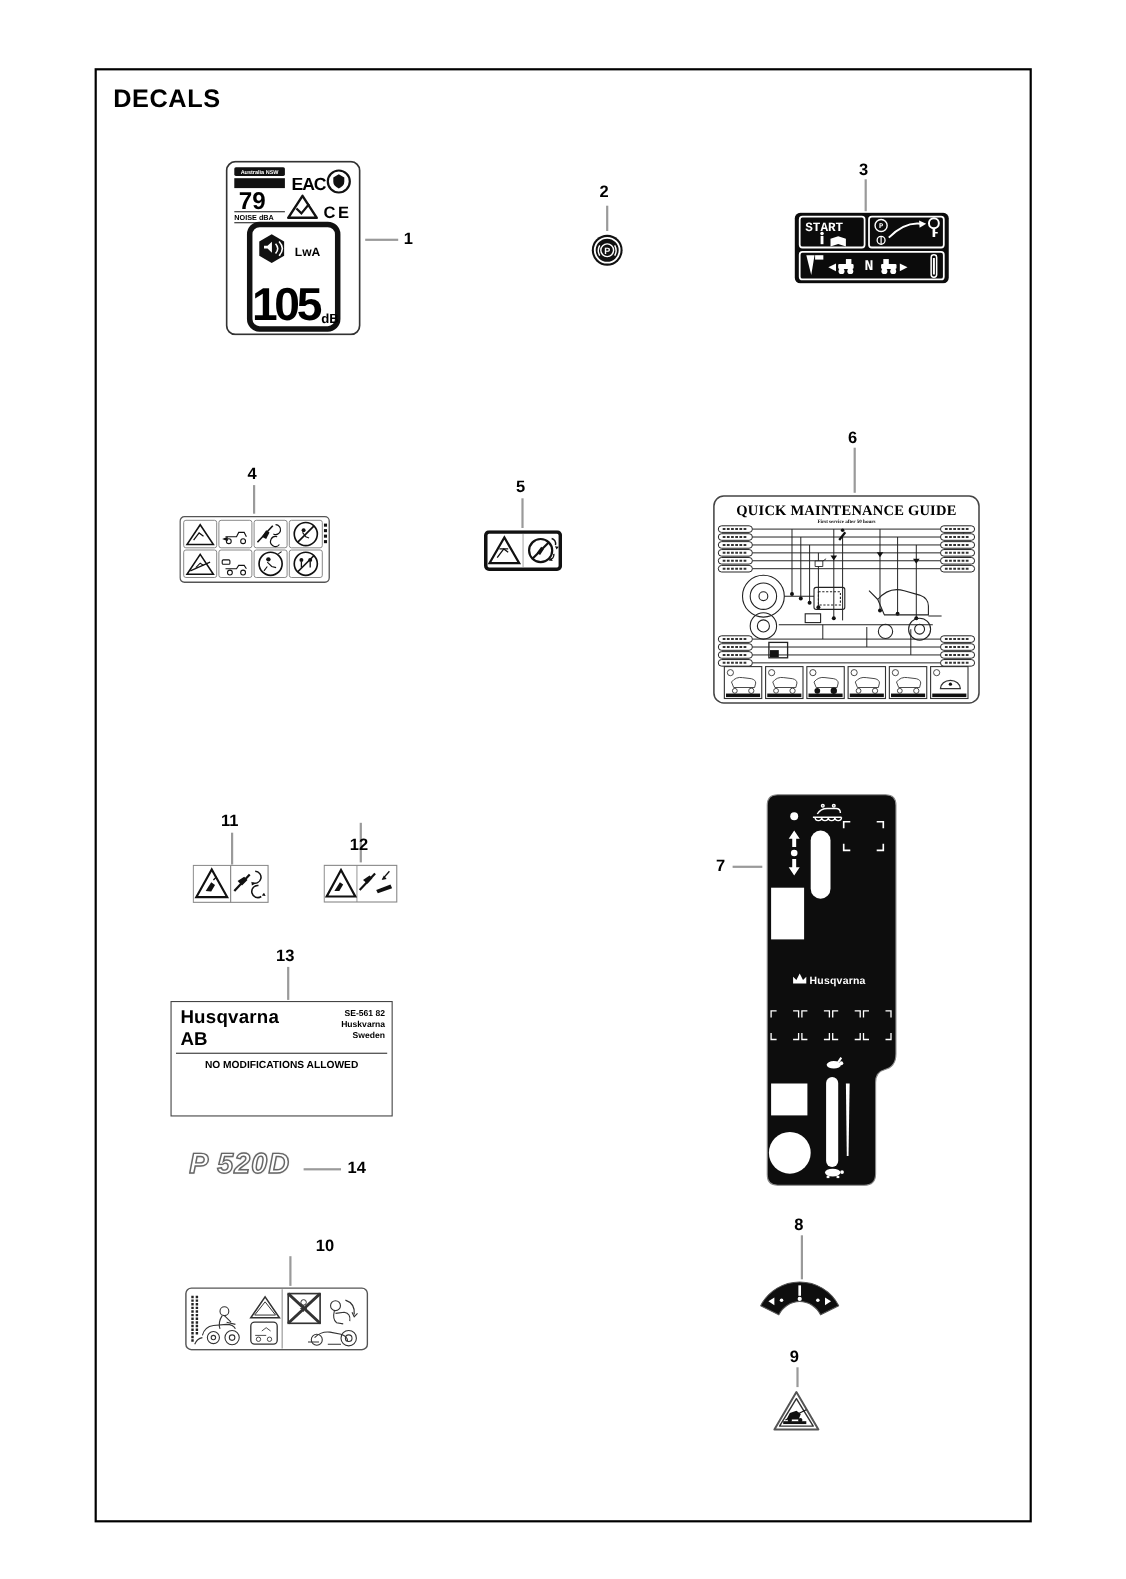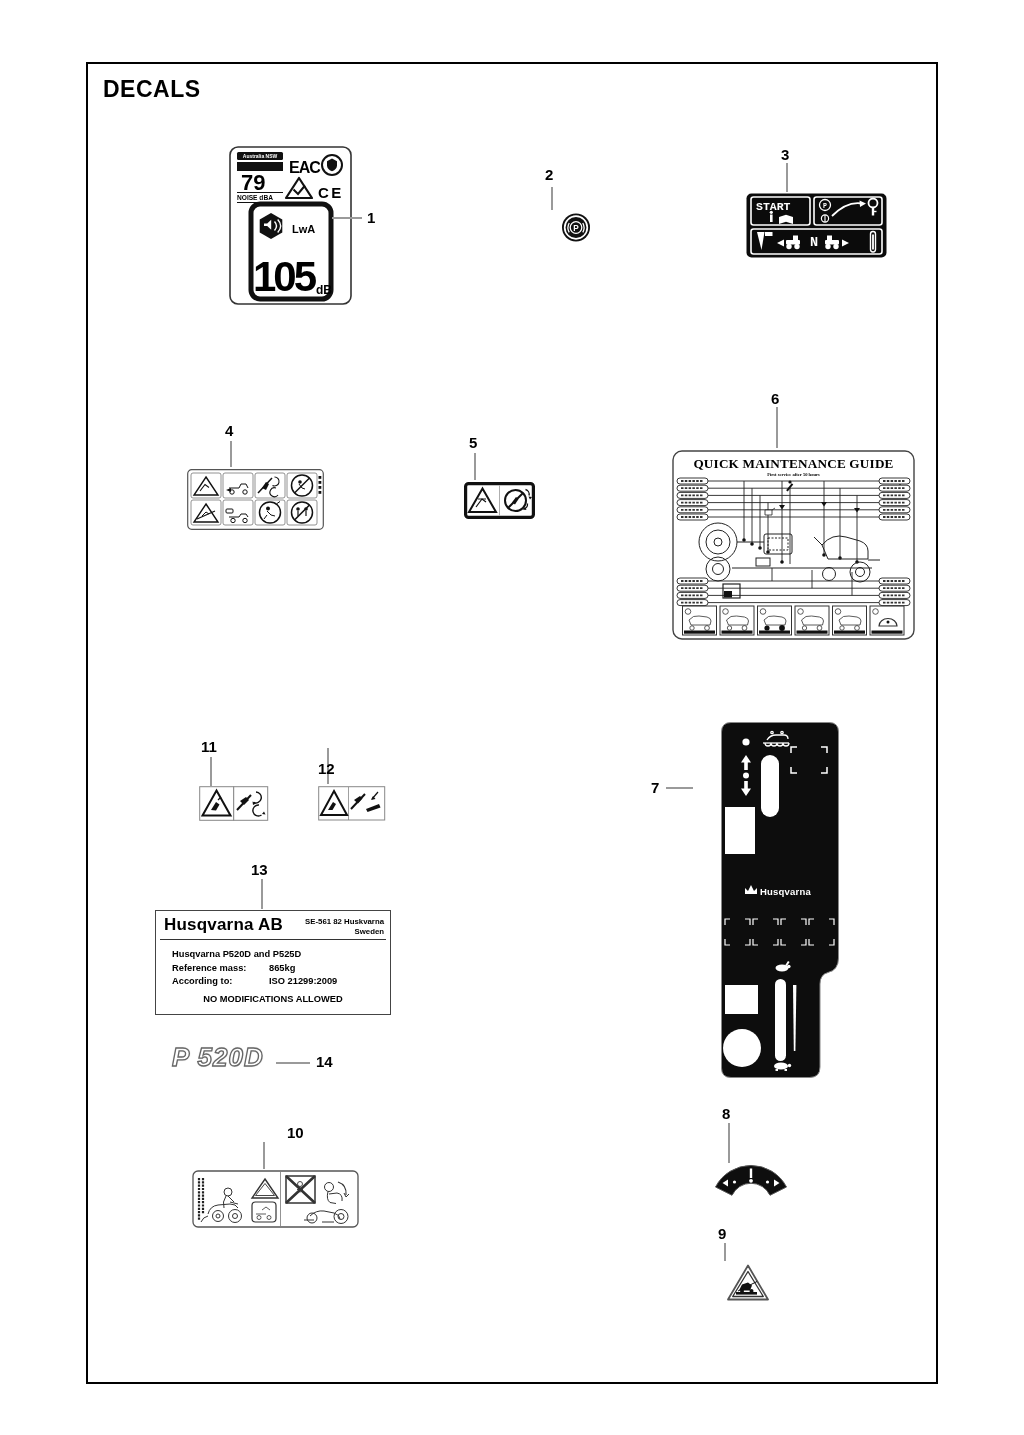--- a/index.html
+++ b/index.html
@@ -1,26 +1,26 @@
 <!DOCTYPE html>
 <html><head>
 <meta charset="utf-8">
 <style>
   html,body{margin:0;padding:0;background:#fff;}
   body{width:1024px;height:1435px;position:relative;font-family:"Liberation Sans",sans-serif;color:#000;}
-  .abs{position:absolute;margin-left:24px;}
+  .abs{position:absolute;}
   .page-border{position:absolute;left:86px;top:62px;width:848px;height:1318px;border:2.5px solid #000;}
   .page-title{position:absolute;left:103px;top:76px;font-size:23px;font-weight:bold;letter-spacing:.5px;}
   .callout{position:absolute;font-size:15px;font-weight:bold;color:#000;}
   .leader{position:absolute;background:#9a9a9a;}
   .leader.h{height:1.5px;}
   .leader.v{width:1.5px;}
   svg{display:block;}
   
-  .plate{position:absolute;left:155px;top:910px;width:236px;height:105px;border:1.5px solid #444;background:#fff;box-sizing:border-box;}
+  .plate{position:absolute;left:155px;top:910px;width:202px;height:105px;border:1.5px solid #444;background:#fff;box-sizing:border-box;}
   .plate-head{display:flex;justify-content:space-between;align-items:flex-start;padding:4px 6px 1px 8px;}
   .plate-brand{font-size:17px;font-weight:bold;letter-spacing:.2px;}
   .plate-addr{font-size:7.8px;font-weight:bold;line-height:1.3;margin-top:2px;text-align:right;}
   .plate-rule{height:1px;background:#333;margin:1px 4px 0 4px;}
   .plate-body{padding:8px 0 0 16px;font-size:9.3px;font-weight:bold;line-height:1.45;}
   .plate-row .lbl{display:inline-block;width:97px;}
   .plate-foot{text-align:center;font-size:9.3px;font-weight:bold;margin-top:5px;}
   
   .model-decal{position:absolute;left:172px;top:1042px;font-style:italic;font-weight:bold;font-size:26px;letter-spacing:1px;color:#fff;-webkit-text-stroke:1.3px #666;text-shadow:0 0 1.5px #888;}
 </style>
@@ -571,29 +571,20 @@
 
 <div class="plate">
   <div class="plate-head">
     <div class="plate-brand">Husqvarna AB</div>
     <div class="plate-addr">
       <div>SE-561 82 Huskvarna</div>
       <div>Sweden</div>
     </div>
   </div>
   <div class="plate-rule"></div>
-  <div class="plate-body">
-    <div class="plate-row">Husqvarna P520D and P525D</div>
-    <div class="plate-row">
-      <span class="lbl">Reference mass:</span><span>865kg</span>
-    </div>
-    <div class="plate-row">
-      <span class="lbl">According to:</span><span>ISO 21299:2009</span>
-    </div>
-  </div>
   <div class="plate-foot">NO MODIFICATIONS ALLOWED</div>
 </div>
 <div class="leader v" style="left:261px;top:879px;height:30px;"></div>
 <div class="callout" style="left:251px;top:861px;text-align:right;">13</div>
 
 <div class="model-decal">P 520D</div>
 <div class="leader h" style="left:276px;top:1062px;width:34px;"></div>
 <div class="callout" style="left:316px;top:1053px;">14</div>
 
 </body></html>

